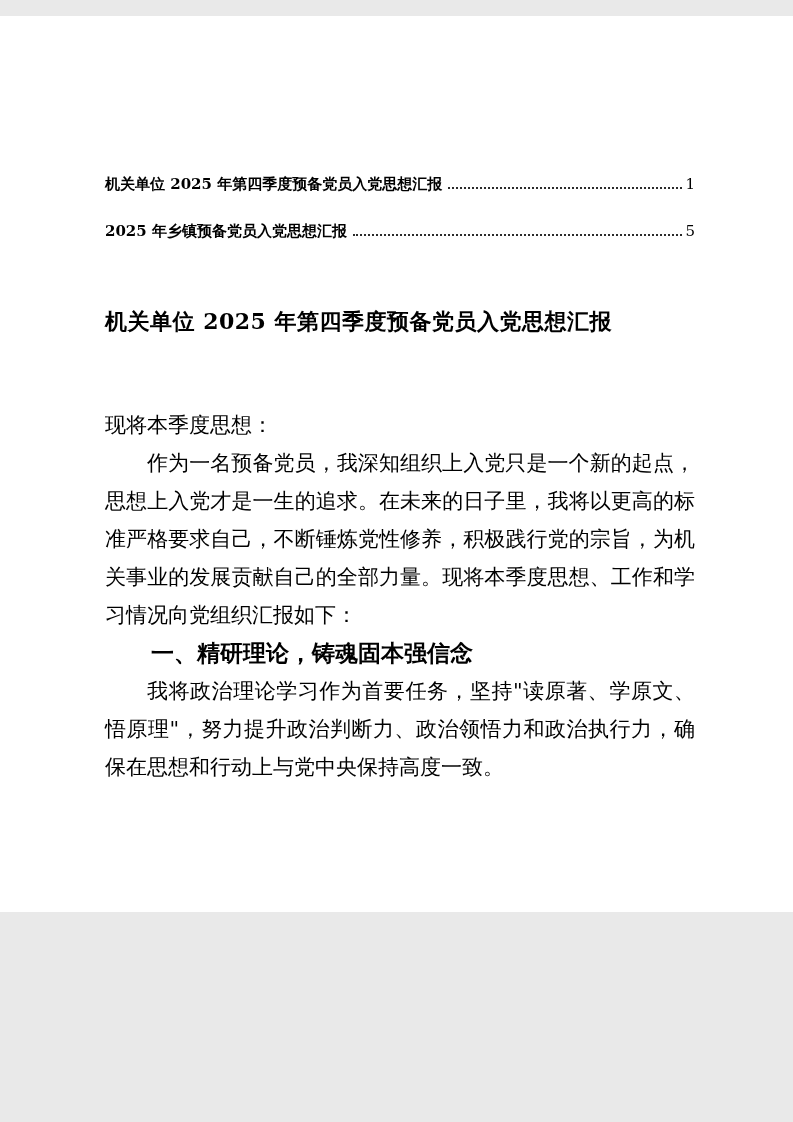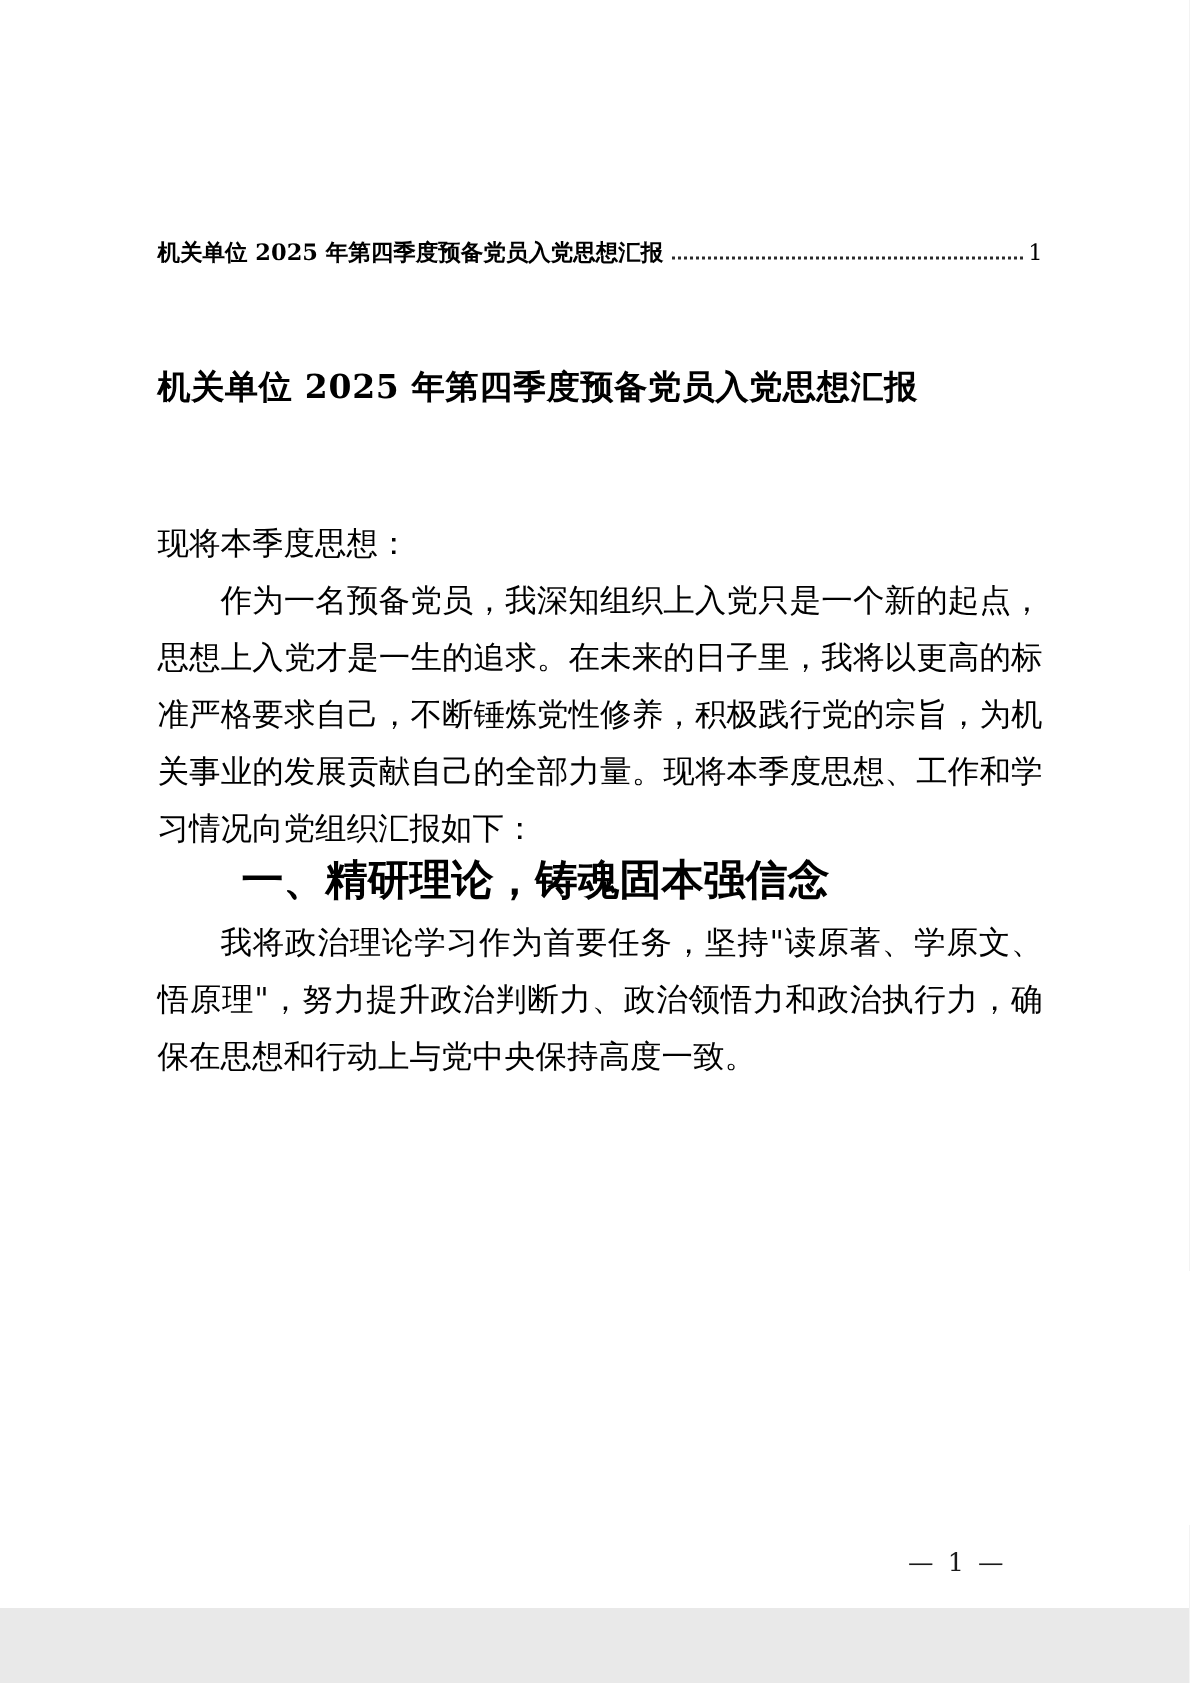--- a/index.html
+++ b/index.html
@@ -3,22 +3,22 @@
 <meta charset="utf-8">
 <style>
   html, body {
     margin: 0;
     padding: 0;
     background: #e9e9e9;
   }
   .page {
     position: relative;
     width: 793px;
-    height: 1072px;
-    margin: 0 auto;
+    height: 896px;
+    margin: 16px auto;
     background: #ffffff;
     color: #000000;
     font-family: "DejaVu Serif", "Liberation Serif", serif;
     overflow: hidden;
     box-sizing: border-box;
   }
   .content {
     padding: 0 98px 0 105px; 
   }
 
@@ -71,22 +71,22 @@
     margin: 0;
   }
   .para {
     margin: 0;
     text-indent: 2em;
   }
   .section-heading {
     margin: 0;
     text-indent: 2em;
     font-weight: bold;
-    font-family: Liberation Mono, monospace;
-    font-size: 28px;
+    font-family: Liberation Sans, sans-serif;
+    font-size: 23px;
     line-height: 38px;
   }
 
   
   .page-footer {
     position: absolute;
     top: 1031px;
     right: 122px;
     font-size: 17px;
     line-height: 22px;
@@ -99,20 +99,25 @@
 
 <div class="page">
   <div class="content">
 
     <div class="toc">
       <div class="toc-row">
         <span class="toc-label">机关单位 2025 年第四季度预备党员入党思想汇报</span>
         <span class="toc-dots"></span>
         <span class="toc-page">1</span>
       </div>
+      <div class="toc-row">
+        <span class="toc-label">2025 年乡镇预备党员入党思想汇报</span>
+        <span class="toc-dots"></span>
+        <span class="toc-page">5</span>
+      </div>
     </div>
 
     <h1 class="doc-title">机关单位 2025 年第四季度预备党员入党思想汇报</h1>
 
     <div class="body-text">
       <p class="salutation">现将本季度思想：</p>
       <p class="para">作为一名预备党员，我深知组织上入党只是一个新的起点，思想上入党才是一生的追求。在未来的日子里，我将以更高的标准严格要求自己，不断锤炼党性修养，积极践行党的宗旨，为机关事业的发展贡献自己的全部力量。现将本季度思想、工作和学习情况向党组织汇报如下：</p>
       <h2 class="section-heading">一、精研理论，铸魂固本强信念</h2>
       <p class="para">我将政治理论学习作为首要任务，坚持"读原著、学原文、悟原理"，努力提升政治判断力、政治领悟力和政治执行力，确保在思想和行动上与党中央保持高度一致。</p>
     </div>

